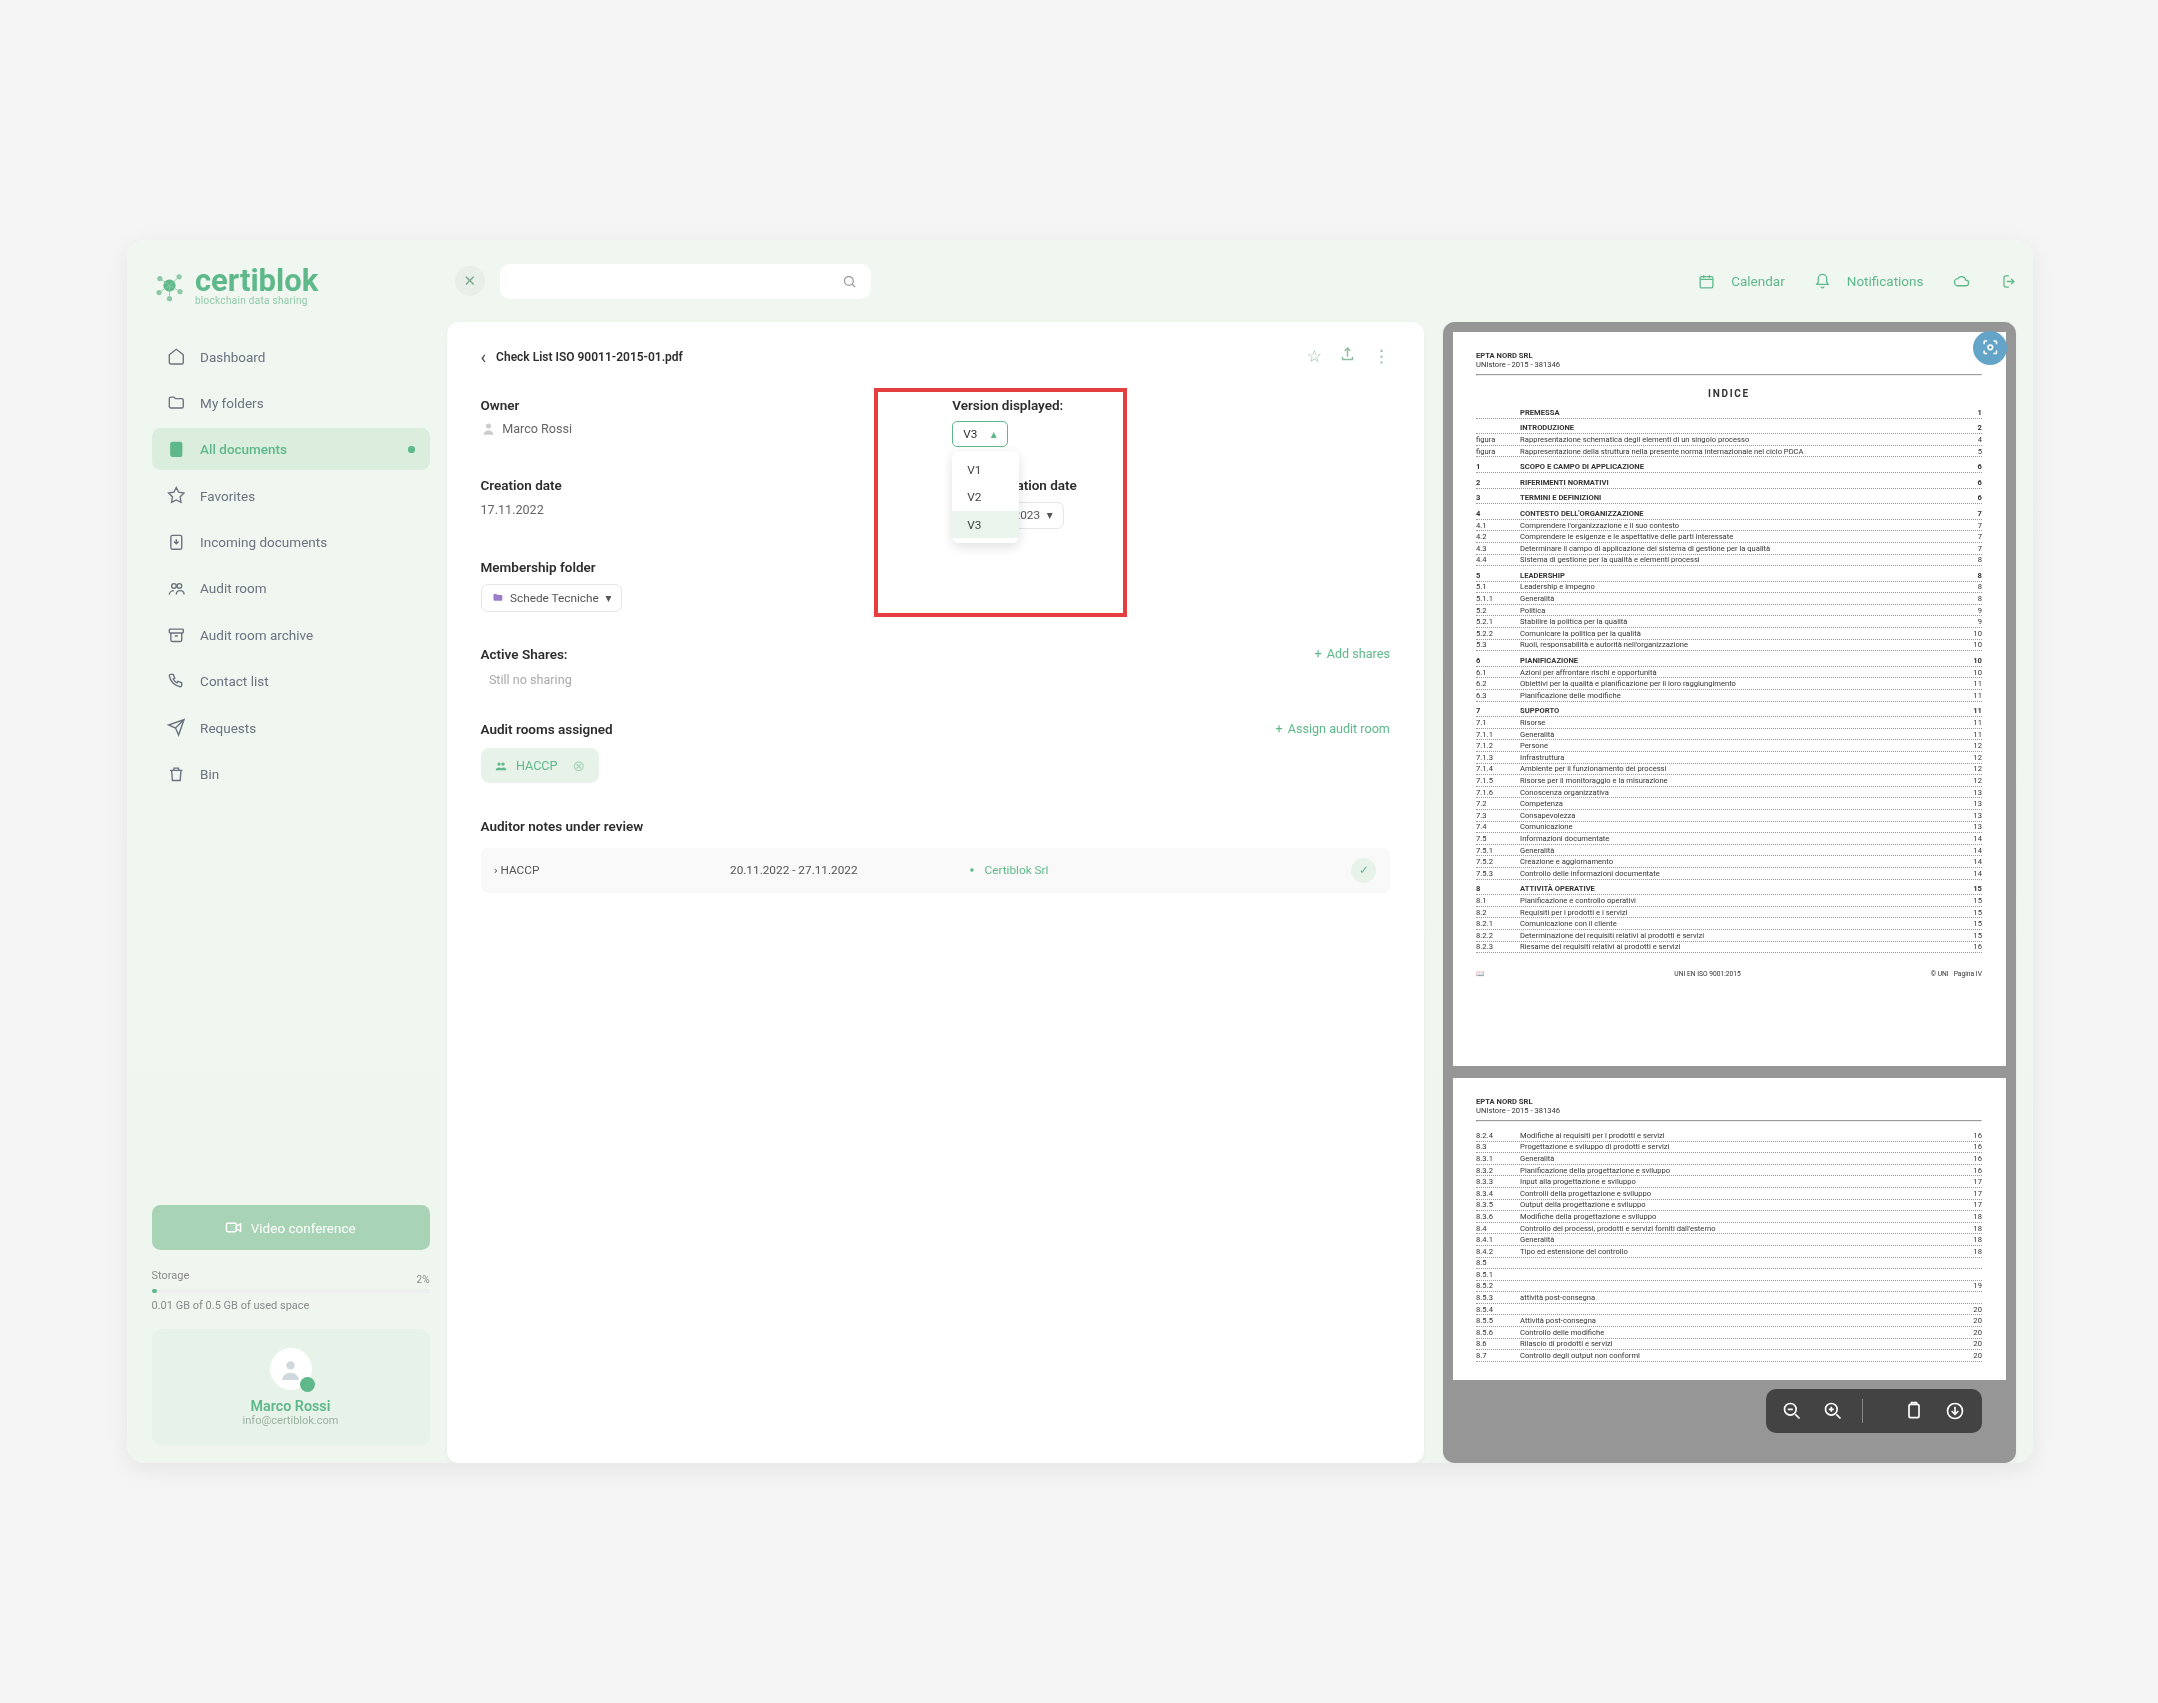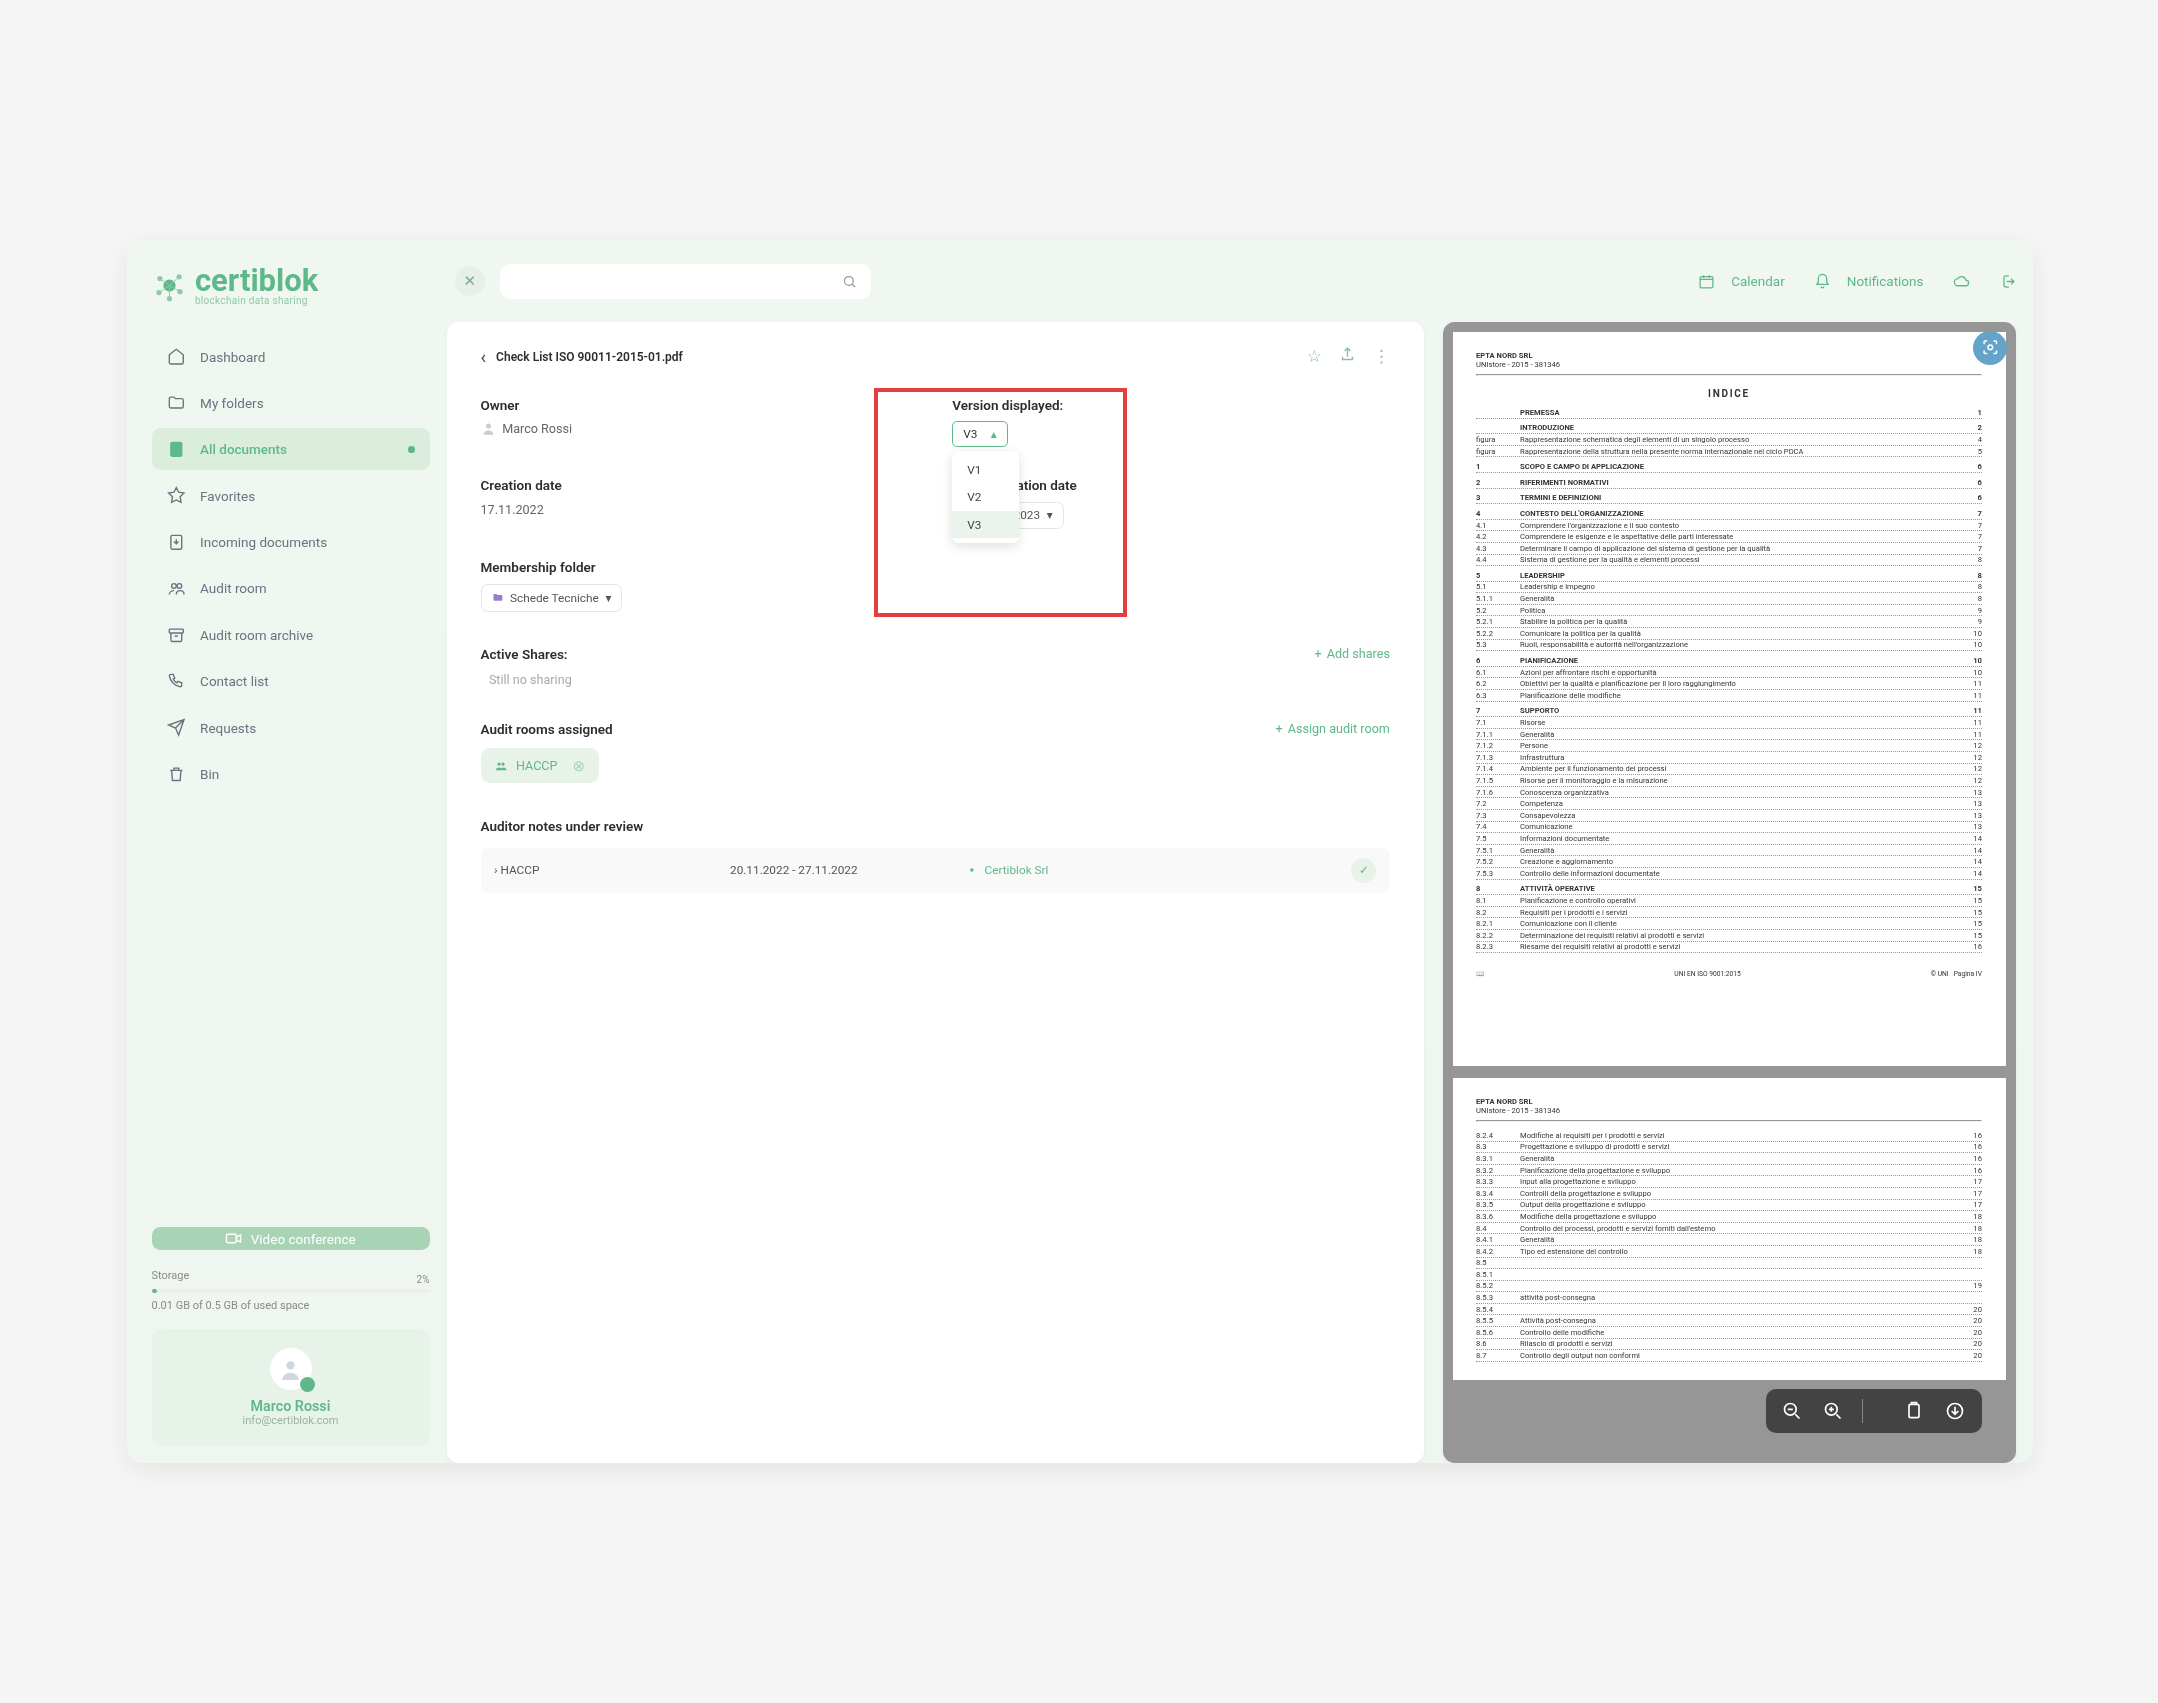--- a/index.html
+++ b/index.html
@@ -11,21 +11,21 @@
 .logo-text{display:flex;flex-direction:column;line-height:1}
 .logo-name{font-size:31px;font-weight:700;color:#5eb88a}
 .logo-sub{font-size:10px;color:#8fc9a8;letter-spacing:0.3px}
 .nav{display:flex;flex-direction:column;gap:4.2px}
 .nav-item{display:flex;align-items:center;gap:15px;padding:11.8px 15px;border-radius:8.4px;font-size:13.5px;color:#6b7280;cursor:pointer}
 .nav-item.active{background:#dbeede;color:#5eb88a;font-weight:500}
 .nav-item .dot{width:6.7px;height:6.7px;border-radius:50%;background:#5eb88a;margin-left:auto}
 .nav-icon{width:18.6px;height:18.6px;flex-shrink:0;stroke:#6b7280;fill:none;stroke-width:1.8}
 .nav-item.active .nav-icon{stroke:#5eb88a;fill:#5eb88a}
 .spacer{flex:1}
-.vc-btn{background:#a8d4b5;color:#fff;border:none;border-radius:8.4px;padding:3px;font-size:13.5px;display:flex;align-items:center;justify-content:center;gap:8.4px;cursor:pointer}
+.vc-btn{background:#a8d4b5;color:#fff;border:none;border-radius:8.4px;padding:14px;font-size:13.5px;display:flex;align-items:center;justify-content:center;gap:8.4px;cursor:pointer}
 .storage{margin-top:18.6px;font-size:11px;color:#8a8a8a}
 .storage-bar{height:4.2px;background:#eee;border-radius:2.5px;margin:6.7px 0;position:relative}
 .storage-bar i{position:absolute;left:0;top:0;height:100%;width:2%;background:#5eb88a;border-radius:2.5px}
 .storage-pct{position:absolute;right:0;top:-15px;font-size:10px;color:#888}
 .profile{background:#e7f2e9;border-radius:10px;margin-top:17px;padding:18.6px;text-align:center}
 .avatar{width:42px;height:42px;border-radius:50%;background:#fff;margin:0 auto 8.4px;display:flex;align-items:center;justify-content:center;position:relative}
 .avatar svg{width:25px;height:25px;fill:#cfd8dc}
 .avatar-badge{position:absolute;right:-3.4px;bottom:-1.7px;width:15px;height:15px;border-radius:50%;background:#5eb88a}
 .profile-name{color:#5eb88a;font-weight:600;font-size:14.3px}
 .profile-email{color:#9bb3a1;font-size:11px}

